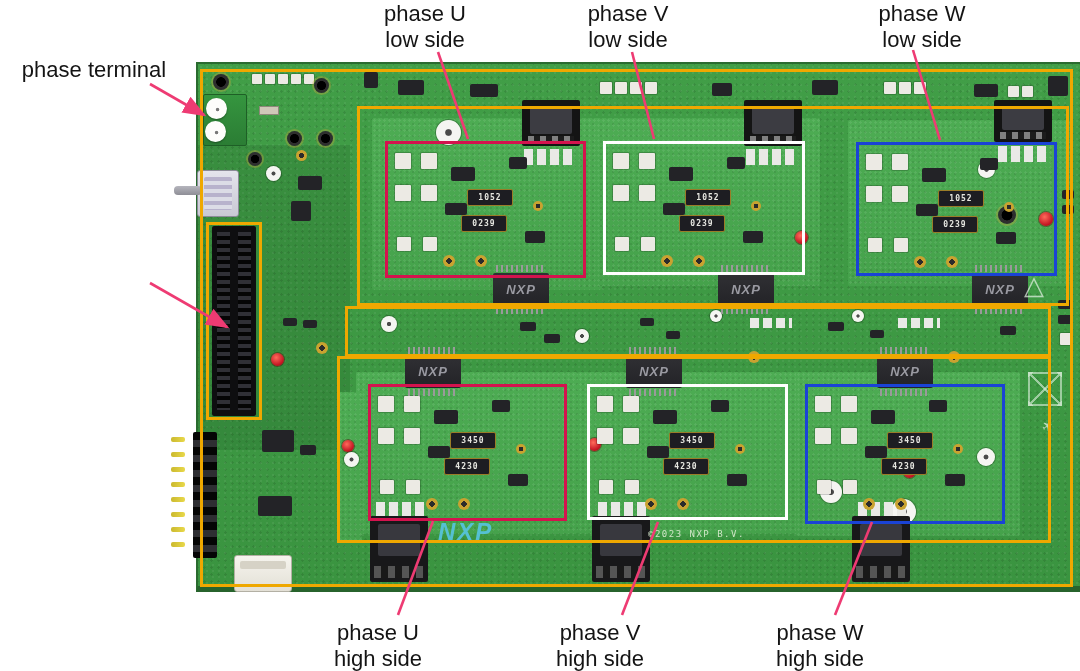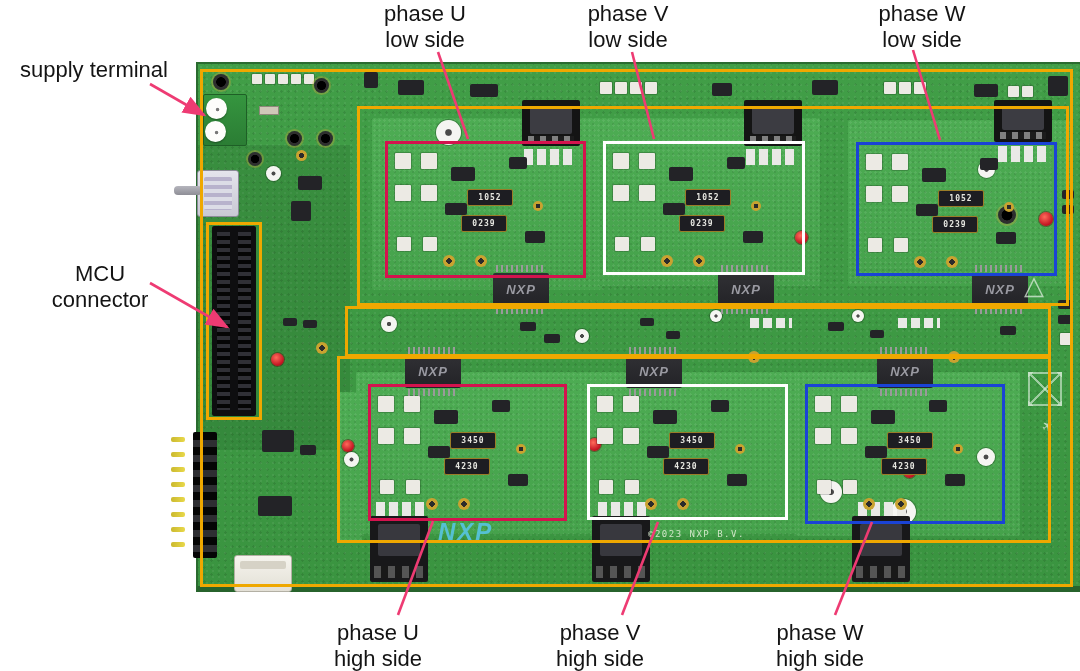--- a/index.html
+++ b/index.html
@@ -157,25 +157,21 @@
     <line x1="150" y1="283" x2="227" y2="327" marker-end="url(#ah)"></line>
     <line x1="438" y1="52" x2="468" y2="139"></line>
     <line x1="632" y1="52" x2="654" y2="139"></line>
     <line x1="913" y1="50" x2="940" y2="140"></line>
     <line x1="398" y1="615" x2="433" y2="521"></line>
     <line x1="622" y1="615" x2="658" y2="522"></line>
     <line x1="835" y1="615" x2="872" y2="522"></line>
   </svg>
 
   <div class="lbl" style="left:94px;top:57px;">
-    <div>supply terminal</div>
-  </div>
-  <div class="lbl" style="left:100px;top:261px;">
-    <div>MCU</div>
-    <div>connector</div>
+    <div>phase terminal</div>
   </div>
   <div class="lbl" style="left:425px;top:1px;">
     <div>phase U</div>
     <div>low side</div>
   </div>
   <div class="lbl" style="left:628px;top:1px;">
     <div>phase V</div>
     <div>low side</div>
   </div>
   <div class="lbl" style="left:922px;top:1px;">

